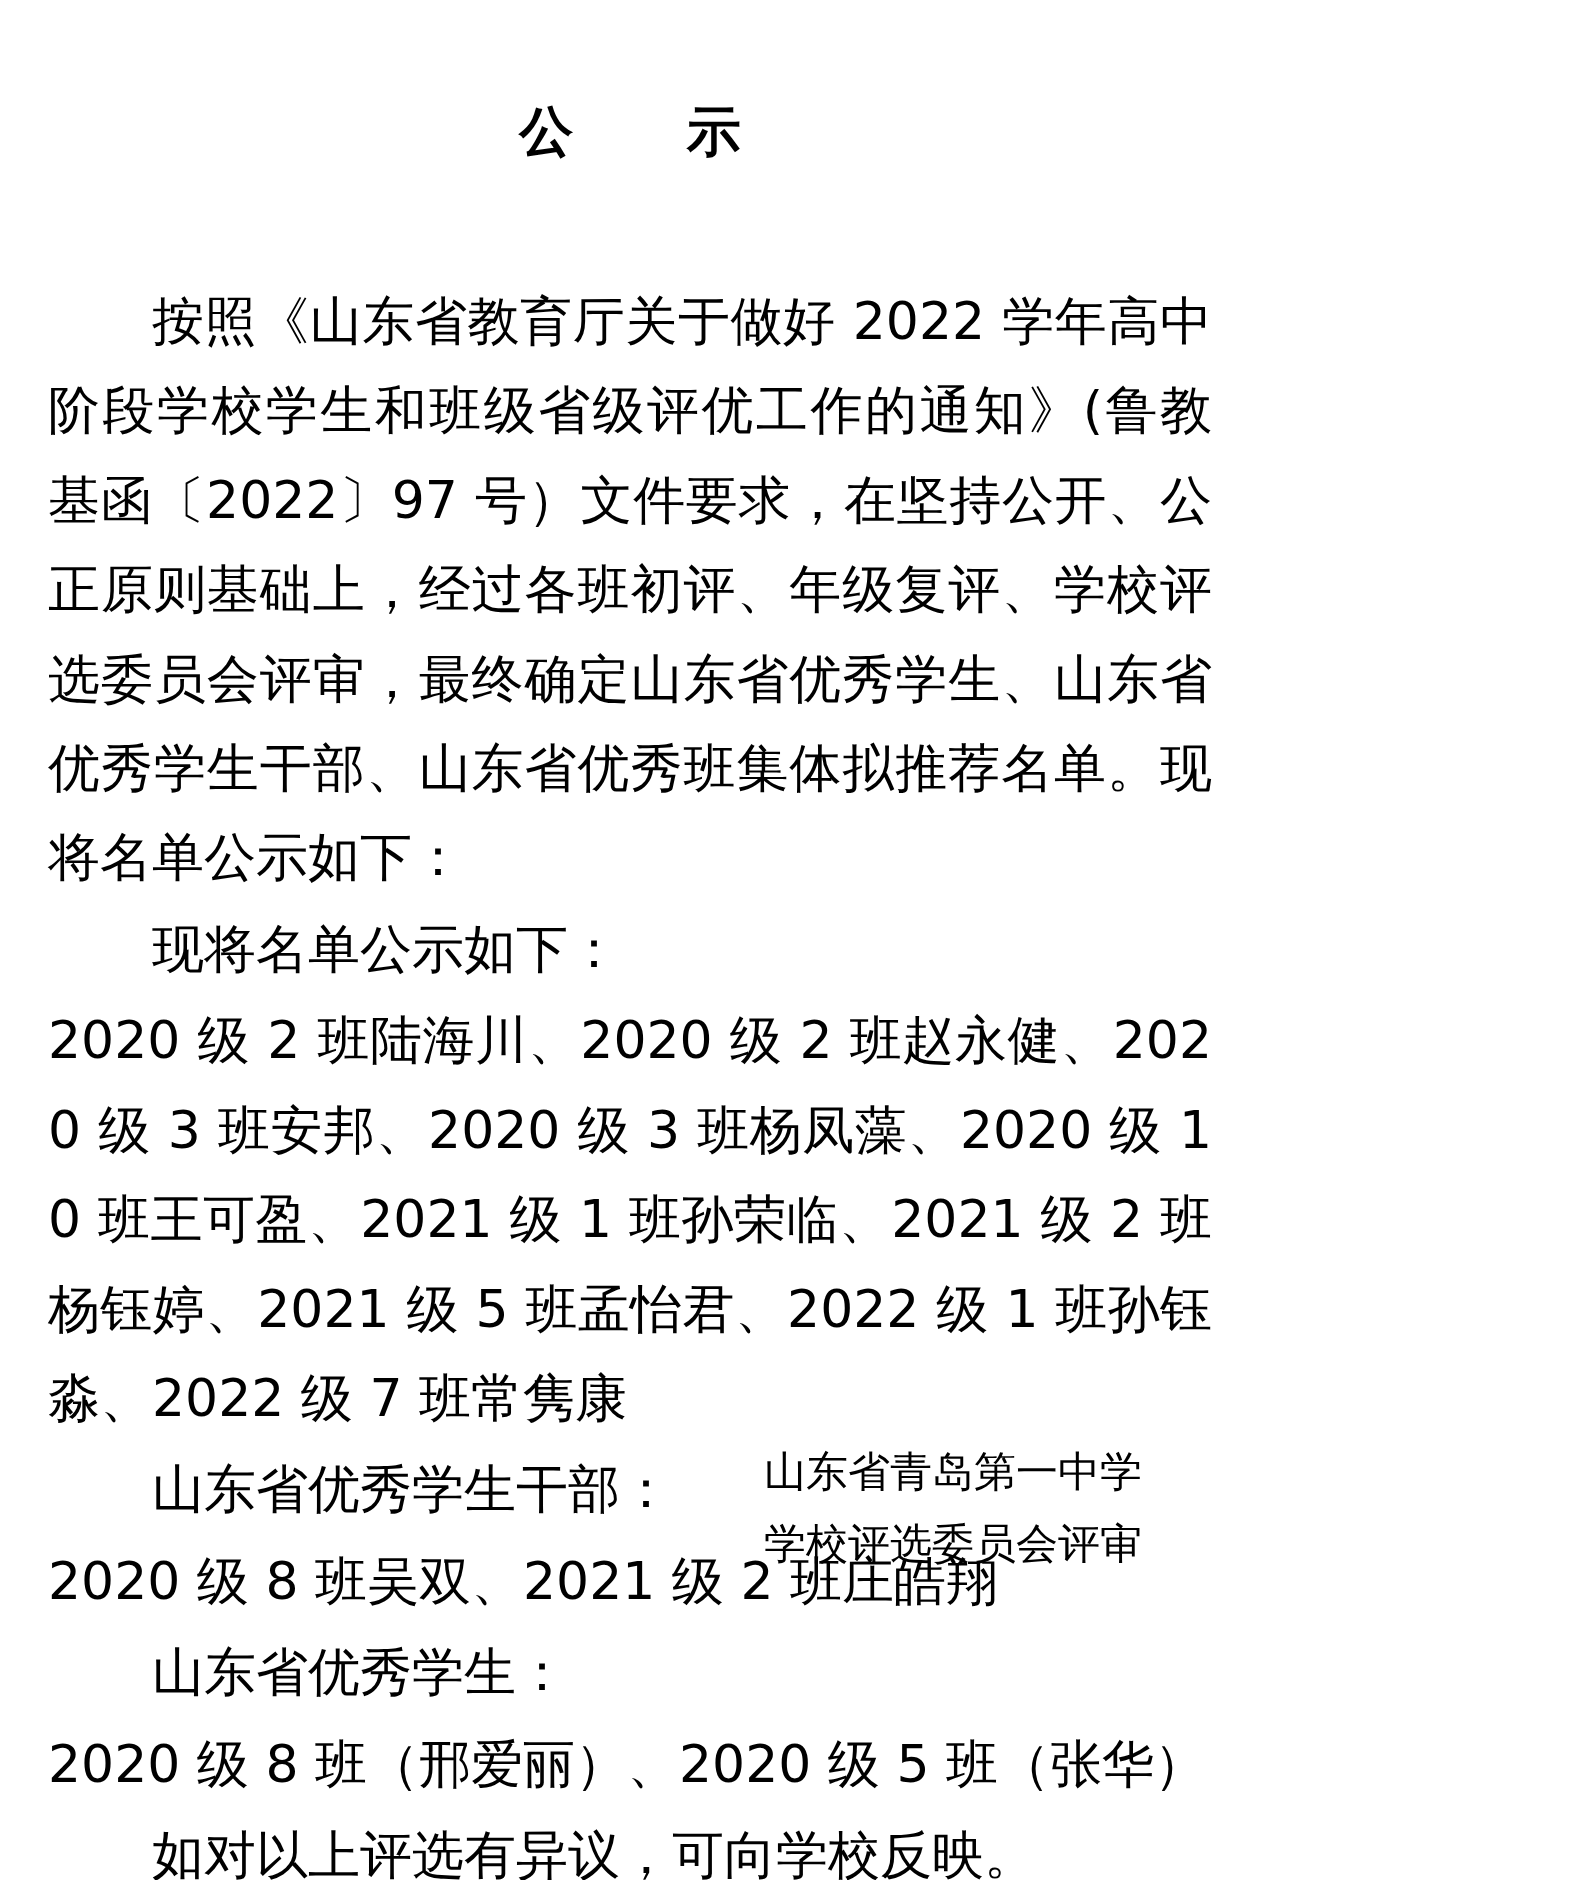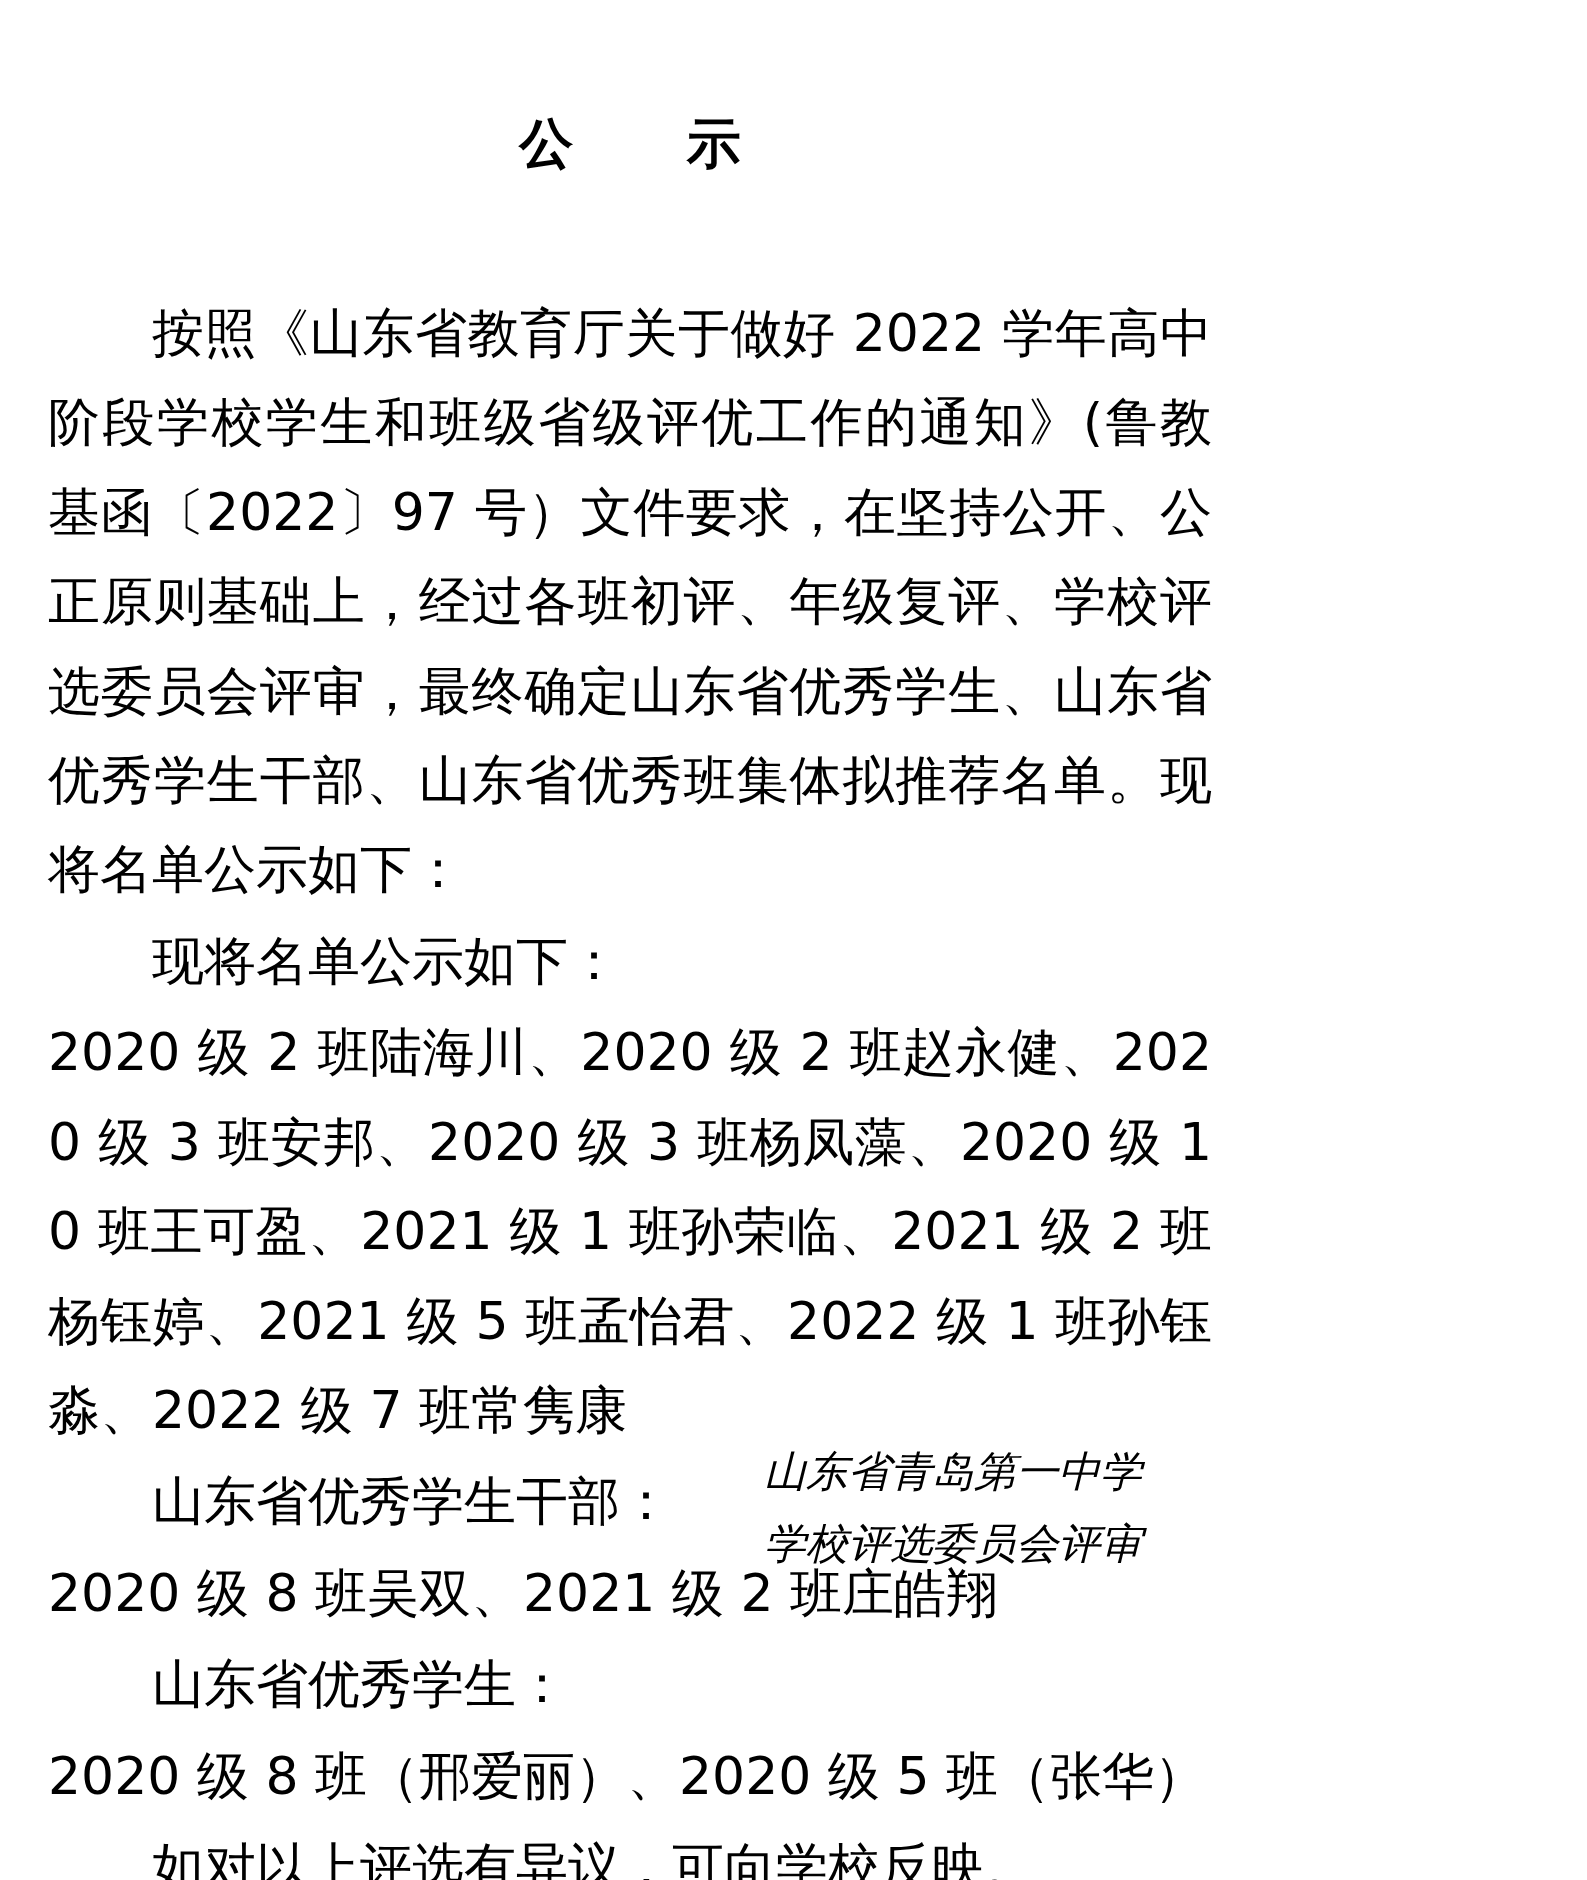--- a/index.html
+++ b/index.html
@@ -12,21 +12,21 @@
     height: 1880px;
     font-family: "DejaVu Sans", "Liberation Sans", sans-serif;
     color: #000000;
     -webkit-font-smoothing: antialiased;
   }
   .page {
     position: relative;
     width: 1260px;
     height: 1880px;
     box-sizing: border-box;
-    padding: 16px;
+    padding: 4px;
     overflow: hidden;
   }
   .doc-title {
     text-align: center;
     font-size: 54px;
     font-weight: bold;
     letter-spacing: 0.55em;
     text-indent: 0.55em;
     margin-top: 96px;
     margin-bottom: 0;
@@ -52,21 +52,20 @@
     text-indent: 2em;
   }
   .para + .para {
     margin-top: 2px;
   }
   .sign-block {
     position: absolute;
     right: 118px;
     bottom: 300px;
     text-align: left;
-    font-style: italic;
   }
   .sign-line {
     font-size: 42px;
     line-height: 1.72;
     white-space: nowrap;
   }
 </style>
 </head>
 <body>
 

